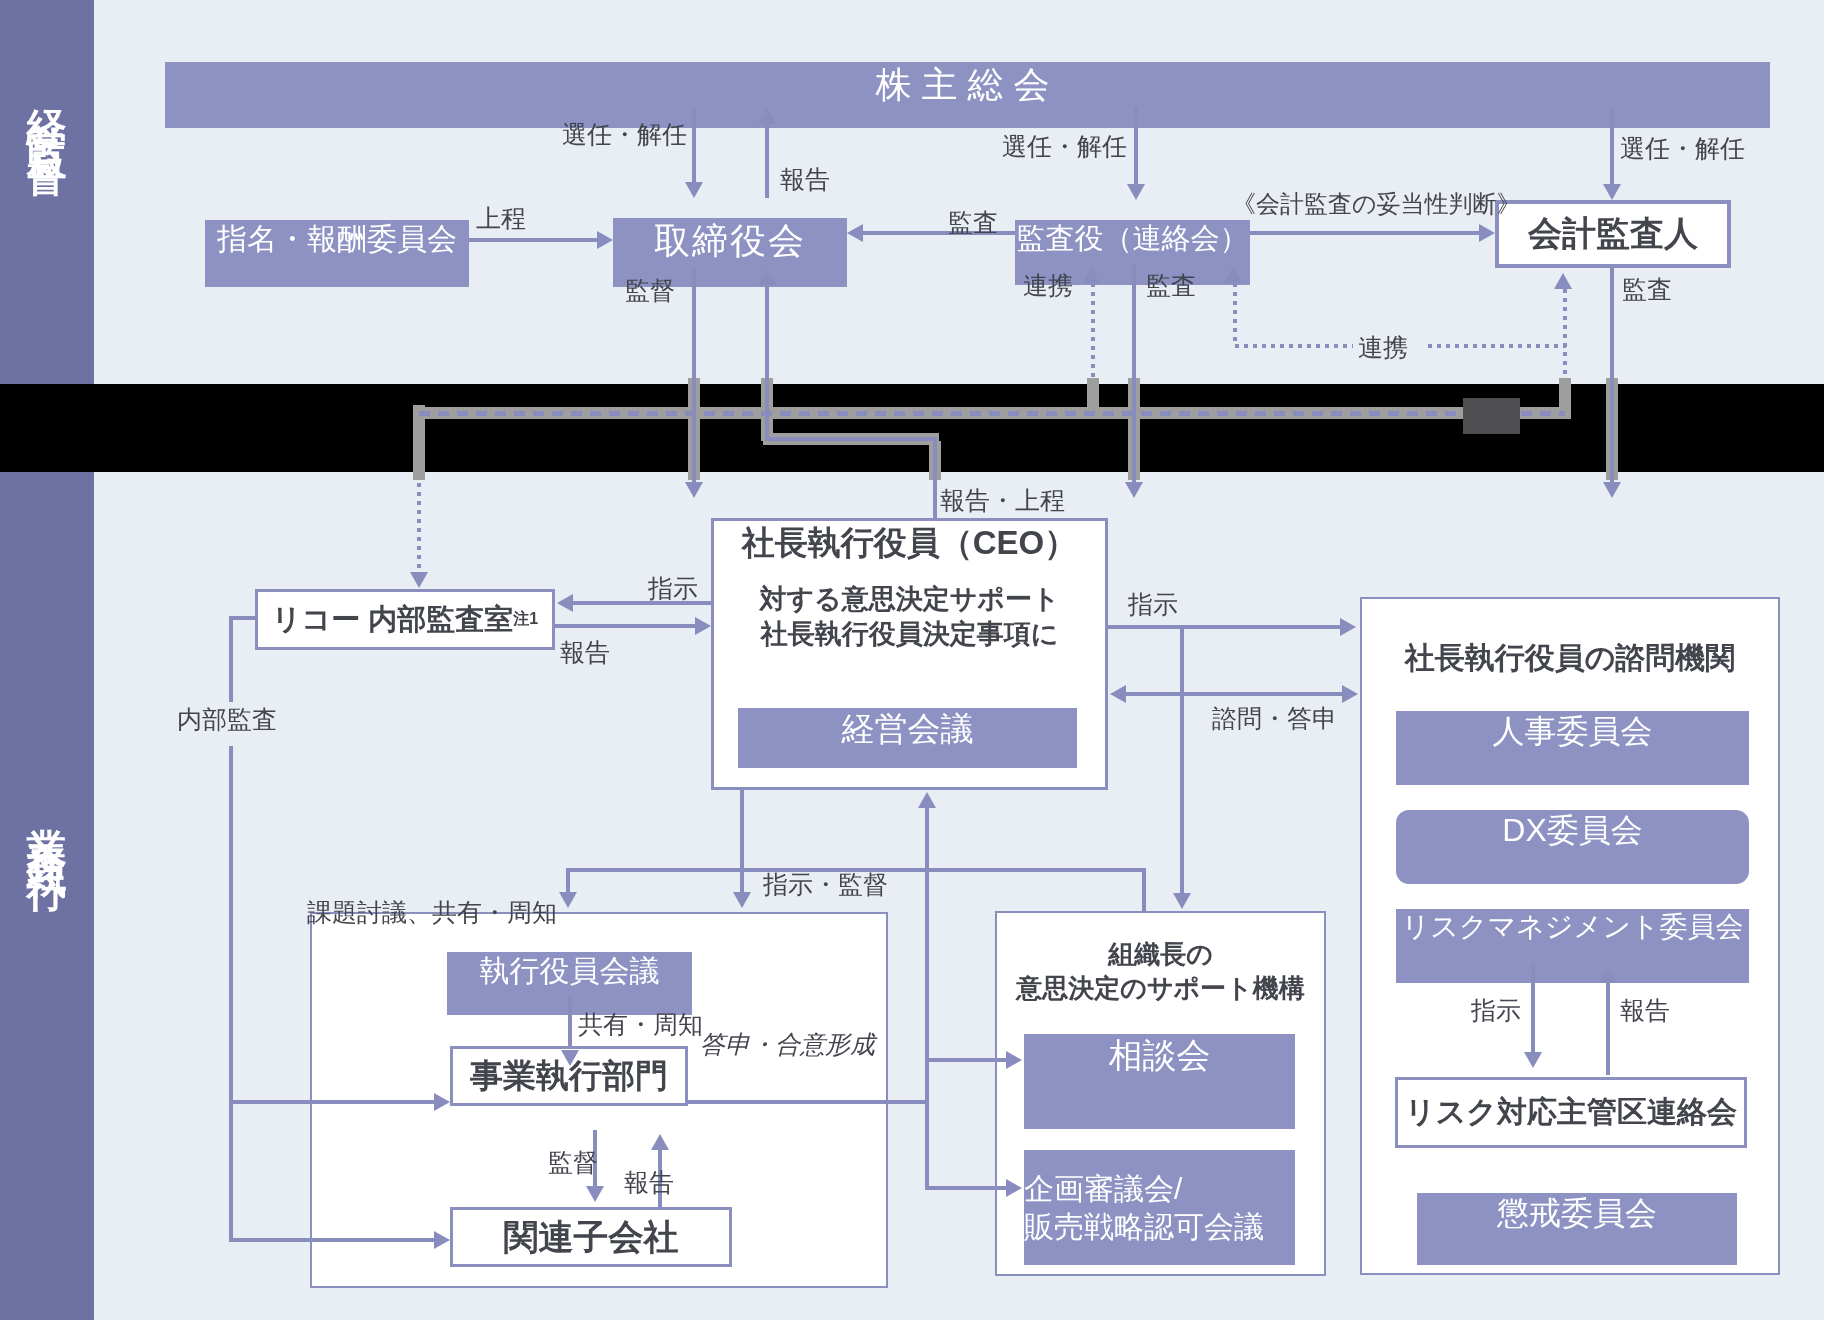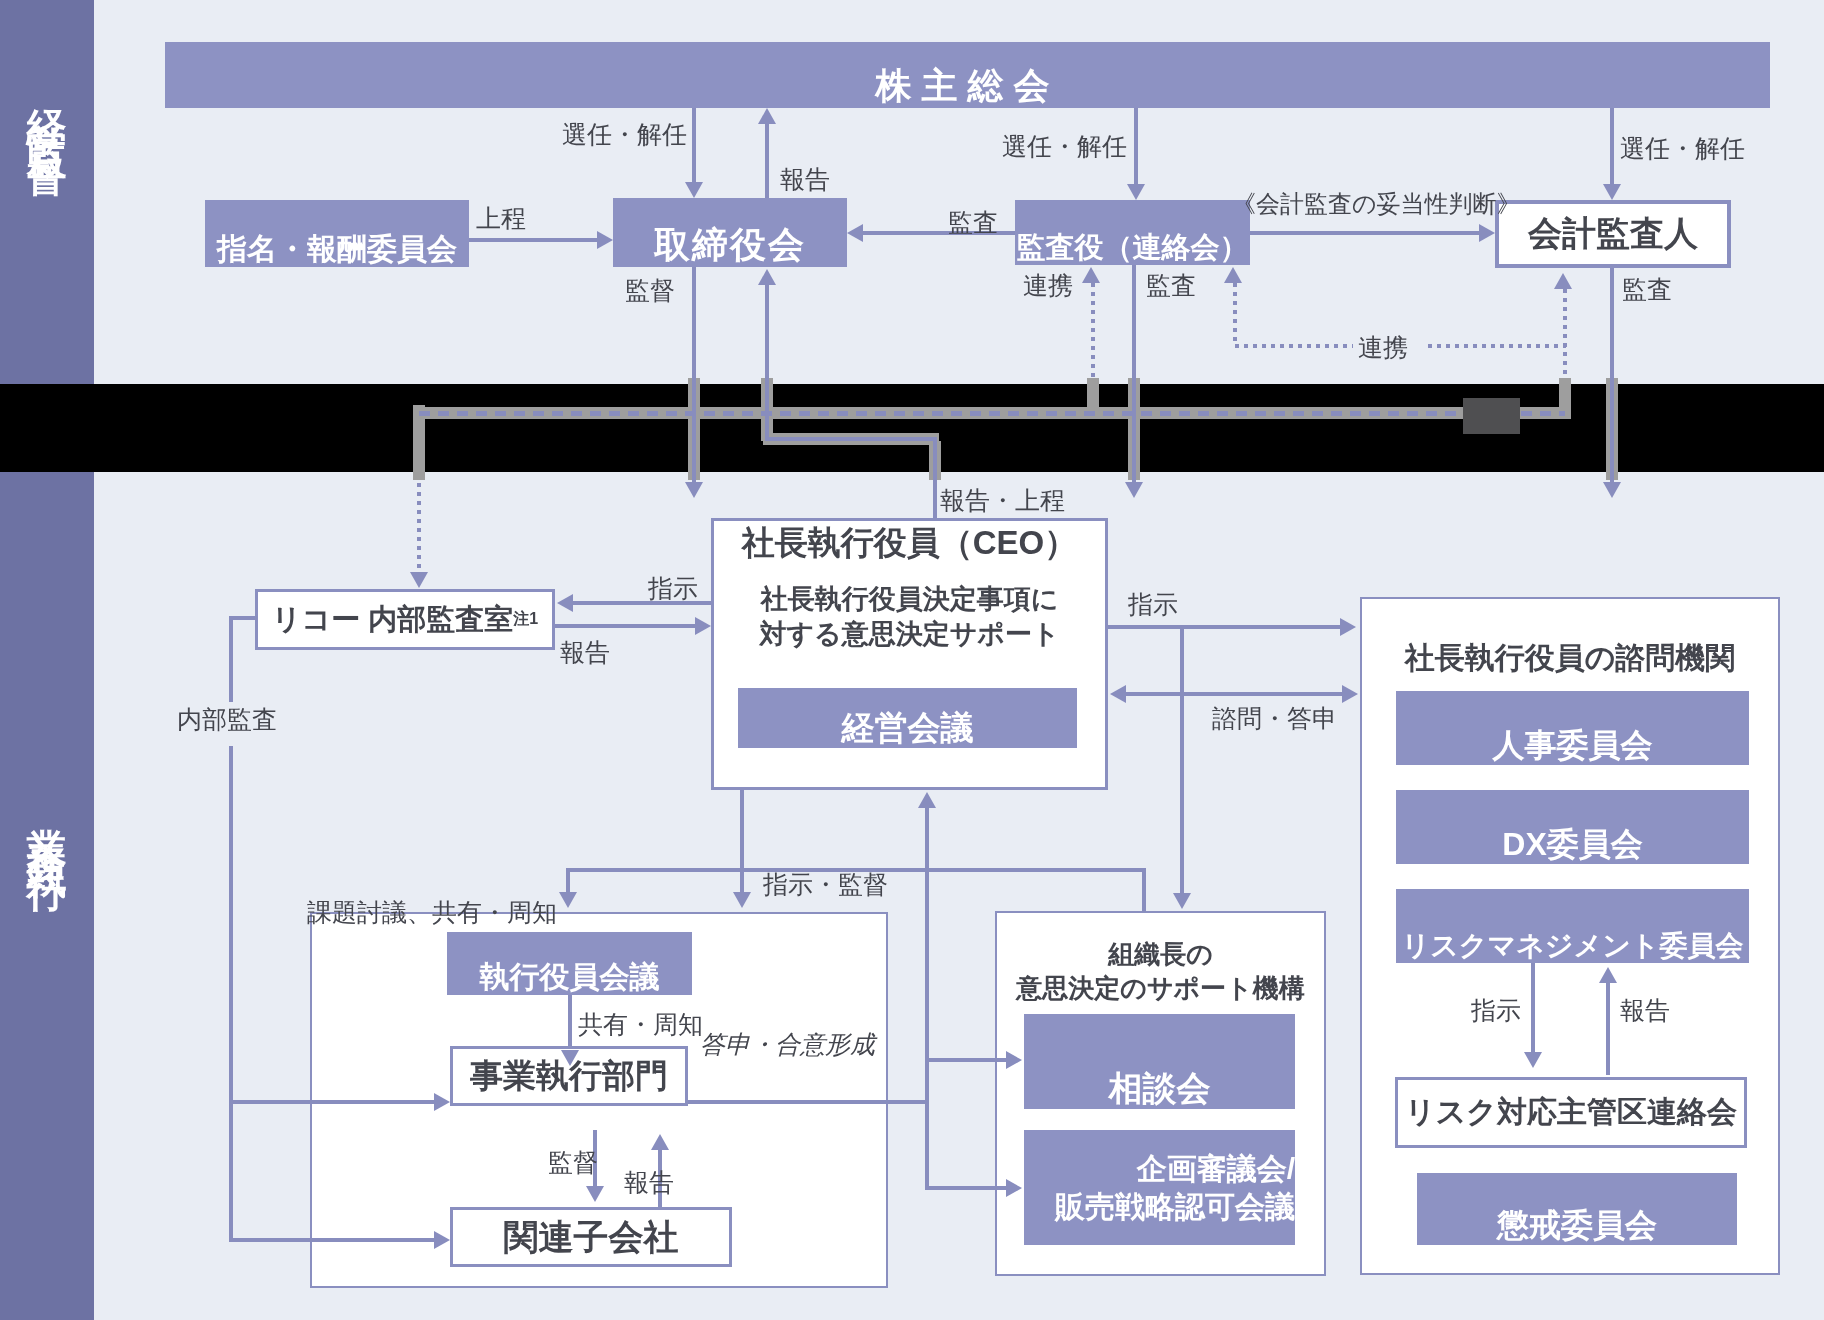--- a/index.html
+++ b/index.html
@@ -2,22 +2,22 @@
 <html><head>
 <meta charset="utf-8">
 <style>
   :root{
     --bg:#e9edf4; --side:#6d72a3; --p:#8d92c3; --ln:#888dbe; --bd:#8a8fc0;
     --dk:#43454d; --halo:#9e9e9e; --band:#000; --rgray:#4f4f51;
   }
   html,body{margin:0;padding:0;background:#fff;}
   #stage{position:relative;width:1824px;height:1320px;background:var(--bg);overflow:hidden;
          font-family:"Liberation Sans","DejaVu Sans",sans-serif;}
-  .boxp{position:absolute;background:var(--p);color:#fff;display:flex;align-items:flex-end;justify-content:center;
-        font-weight:700;text-align:center;z-index:5;line-height:1.25;}
+  .boxp{position:absolute;background:var(--p);color:#fff;display:flex;align-items:flex-start;justify-content:center;
+        font-weight:400;text-align:center;z-index:5;line-height:1.25;margin-top:20px;}
   .boxw{position:absolute;background:#fff;border:3px solid var(--bd);color:var(--dk);display:flex;align-items:center;
         justify-content:center;font-weight:600;text-align:center;z-index:5;box-sizing:border-box;}
   .panel{position:absolute;background:#fff;border:2px solid var(--bd);box-sizing:border-box;z-index:4;}
   .lbl{position:absolute;color:var(--dk);font-size:25px;line-height:1;white-space:nowrap;z-index:6;}
   .h{position:absolute;height:4px;background:var(--ln);z-index:5;}
   .v{position:absolute;width:4px;background:var(--ln);z-index:5;}
   .z22{z-index:22;}
   .dot-h{position:absolute;height:4px;background:repeating-linear-gradient(to right,var(--ln) 0 4px,transparent 4px 9px);z-index:5;}
   .dot-v{position:absolute;width:4px;background:repeating-linear-gradient(to bottom,var(--ln) 0 4px,transparent 4px 9px);z-index:5;}
   .dash-h{position:absolute;height:5px;background:repeating-linear-gradient(to right,var(--ln) 0 11px,transparent 11px 19px);z-index:22;}
@@ -127,22 +127,22 @@
   <div class="v z22" style="left:1610px;top:268px;height:214px;"></div>
   <div class="ah down z22" style="left:1603px;top:482px;"></div>
   <div class="dash-h" style="left:419px;top:411px;width:1146px;"></div>
   <div class="rgray" style="left:1463px;top:398px;width:57px;height:36px;"></div>
   <div class="dot-v z22" style="left:417px;top:411px;height:161px;"></div>
   <div class="ah down z22" style="left:410px;top:572px;"></div>
 
   <div class="boxw" style="left:711px;top:518px;width:397px;height:272px;flex-direction:column;justify-content:flex-start;">
     <div style="font-size:33px;">社長執行役員（CEO）</div>
     <div class="ceo-sub">
+      <div>対する意思決定サポート</div>
       <div>社長執行役員決定事項に</div>
-      <div>対する意思決定サポート</div>
     </div>
   </div>
   <div class="boxp" style="left:738px;top:688px;width:339px;height:60px;font-size:33px;z-index:7;">
     <span>経営会議</span>
   </div>
 
   <div class="boxw" style="left:255px;top:589px;width:300px;height:61px;font-size:29px;">
     <span>リコー 内部監査室</span>
       <span class="sup">注1</span>
   </div>
@@ -221,21 +221,21 @@
   <div class="boxp" style="left:1024px;top:1130px;width:271px;height:115px;font-size:30px;flex-direction:column;">
     <div>企画審議会/</div>
     <div>販売戦略認可会議</div>
   </div>
 
   <div class="panel" style="left:1360px;top:597px;width:420px;height:678px;"></div>
   <div class="ptitle" style="left:1360px;top:638px;width:420px;font-size:30px;">社長執行役員の諮問機関</div>
   <div class="boxp" style="left:1396px;top:691px;width:353px;height:74px;font-size:32px;">
     <span>人事委員会</span>
   </div>
-  <div class="boxp" style="left:1396px;top:790px;width:353px;height:74px;font-size:32px;">
+  <div class="boxp" style="left:1396px;top:790px;width:353px;height:74px;font-size:32px;border-radius:13px;">
     <span>DX委員会</span>
   </div>
   <div class="boxp" style="left:1396px;top:889px;width:353px;height:74px;font-size:28px;">
     <span>リスクマネジメント委員会</span>
   </div>
   <div class="lbl" style="left:1471px;top:998px;">指示</div>
   <div class="lbl" style="left:1620px;top:998px;">報告</div>
   <div class="v" style="left:1531px;top:963px;height:89px;"></div>
   <div class="ah down" style="left:1524px;top:1052px;"></div>
   <div class="v" style="left:1606px;top:983px;height:92px;"></div>

